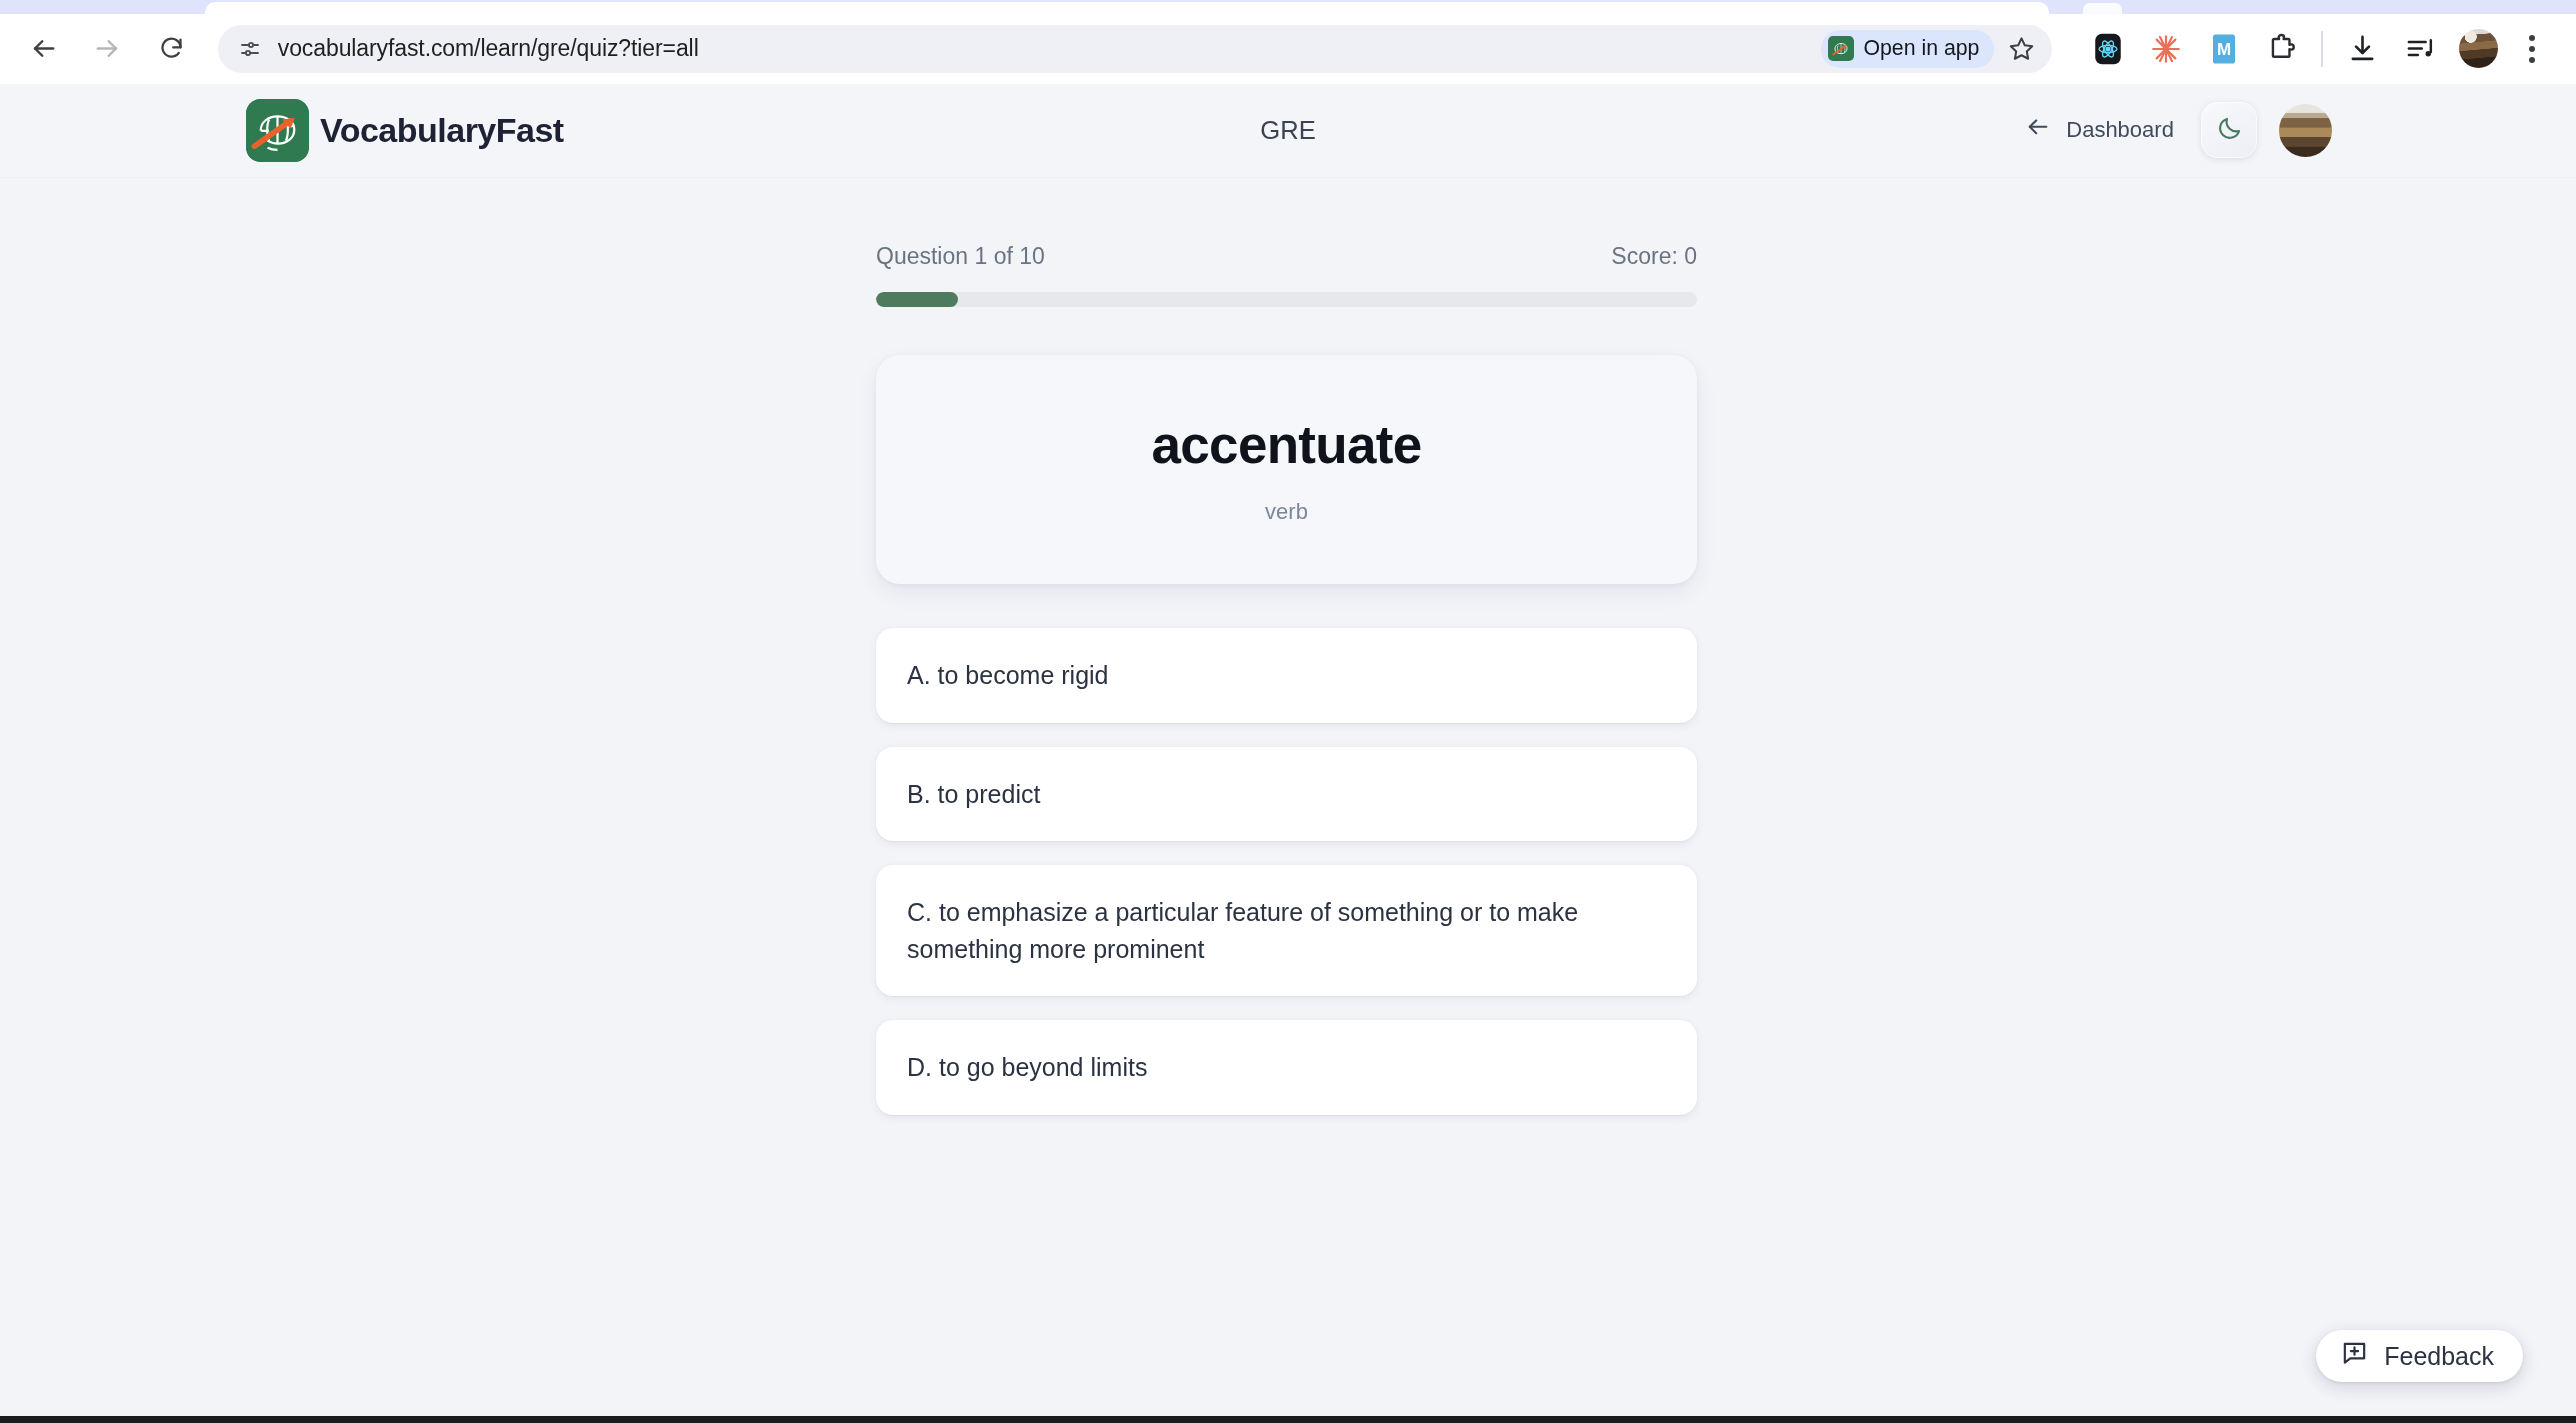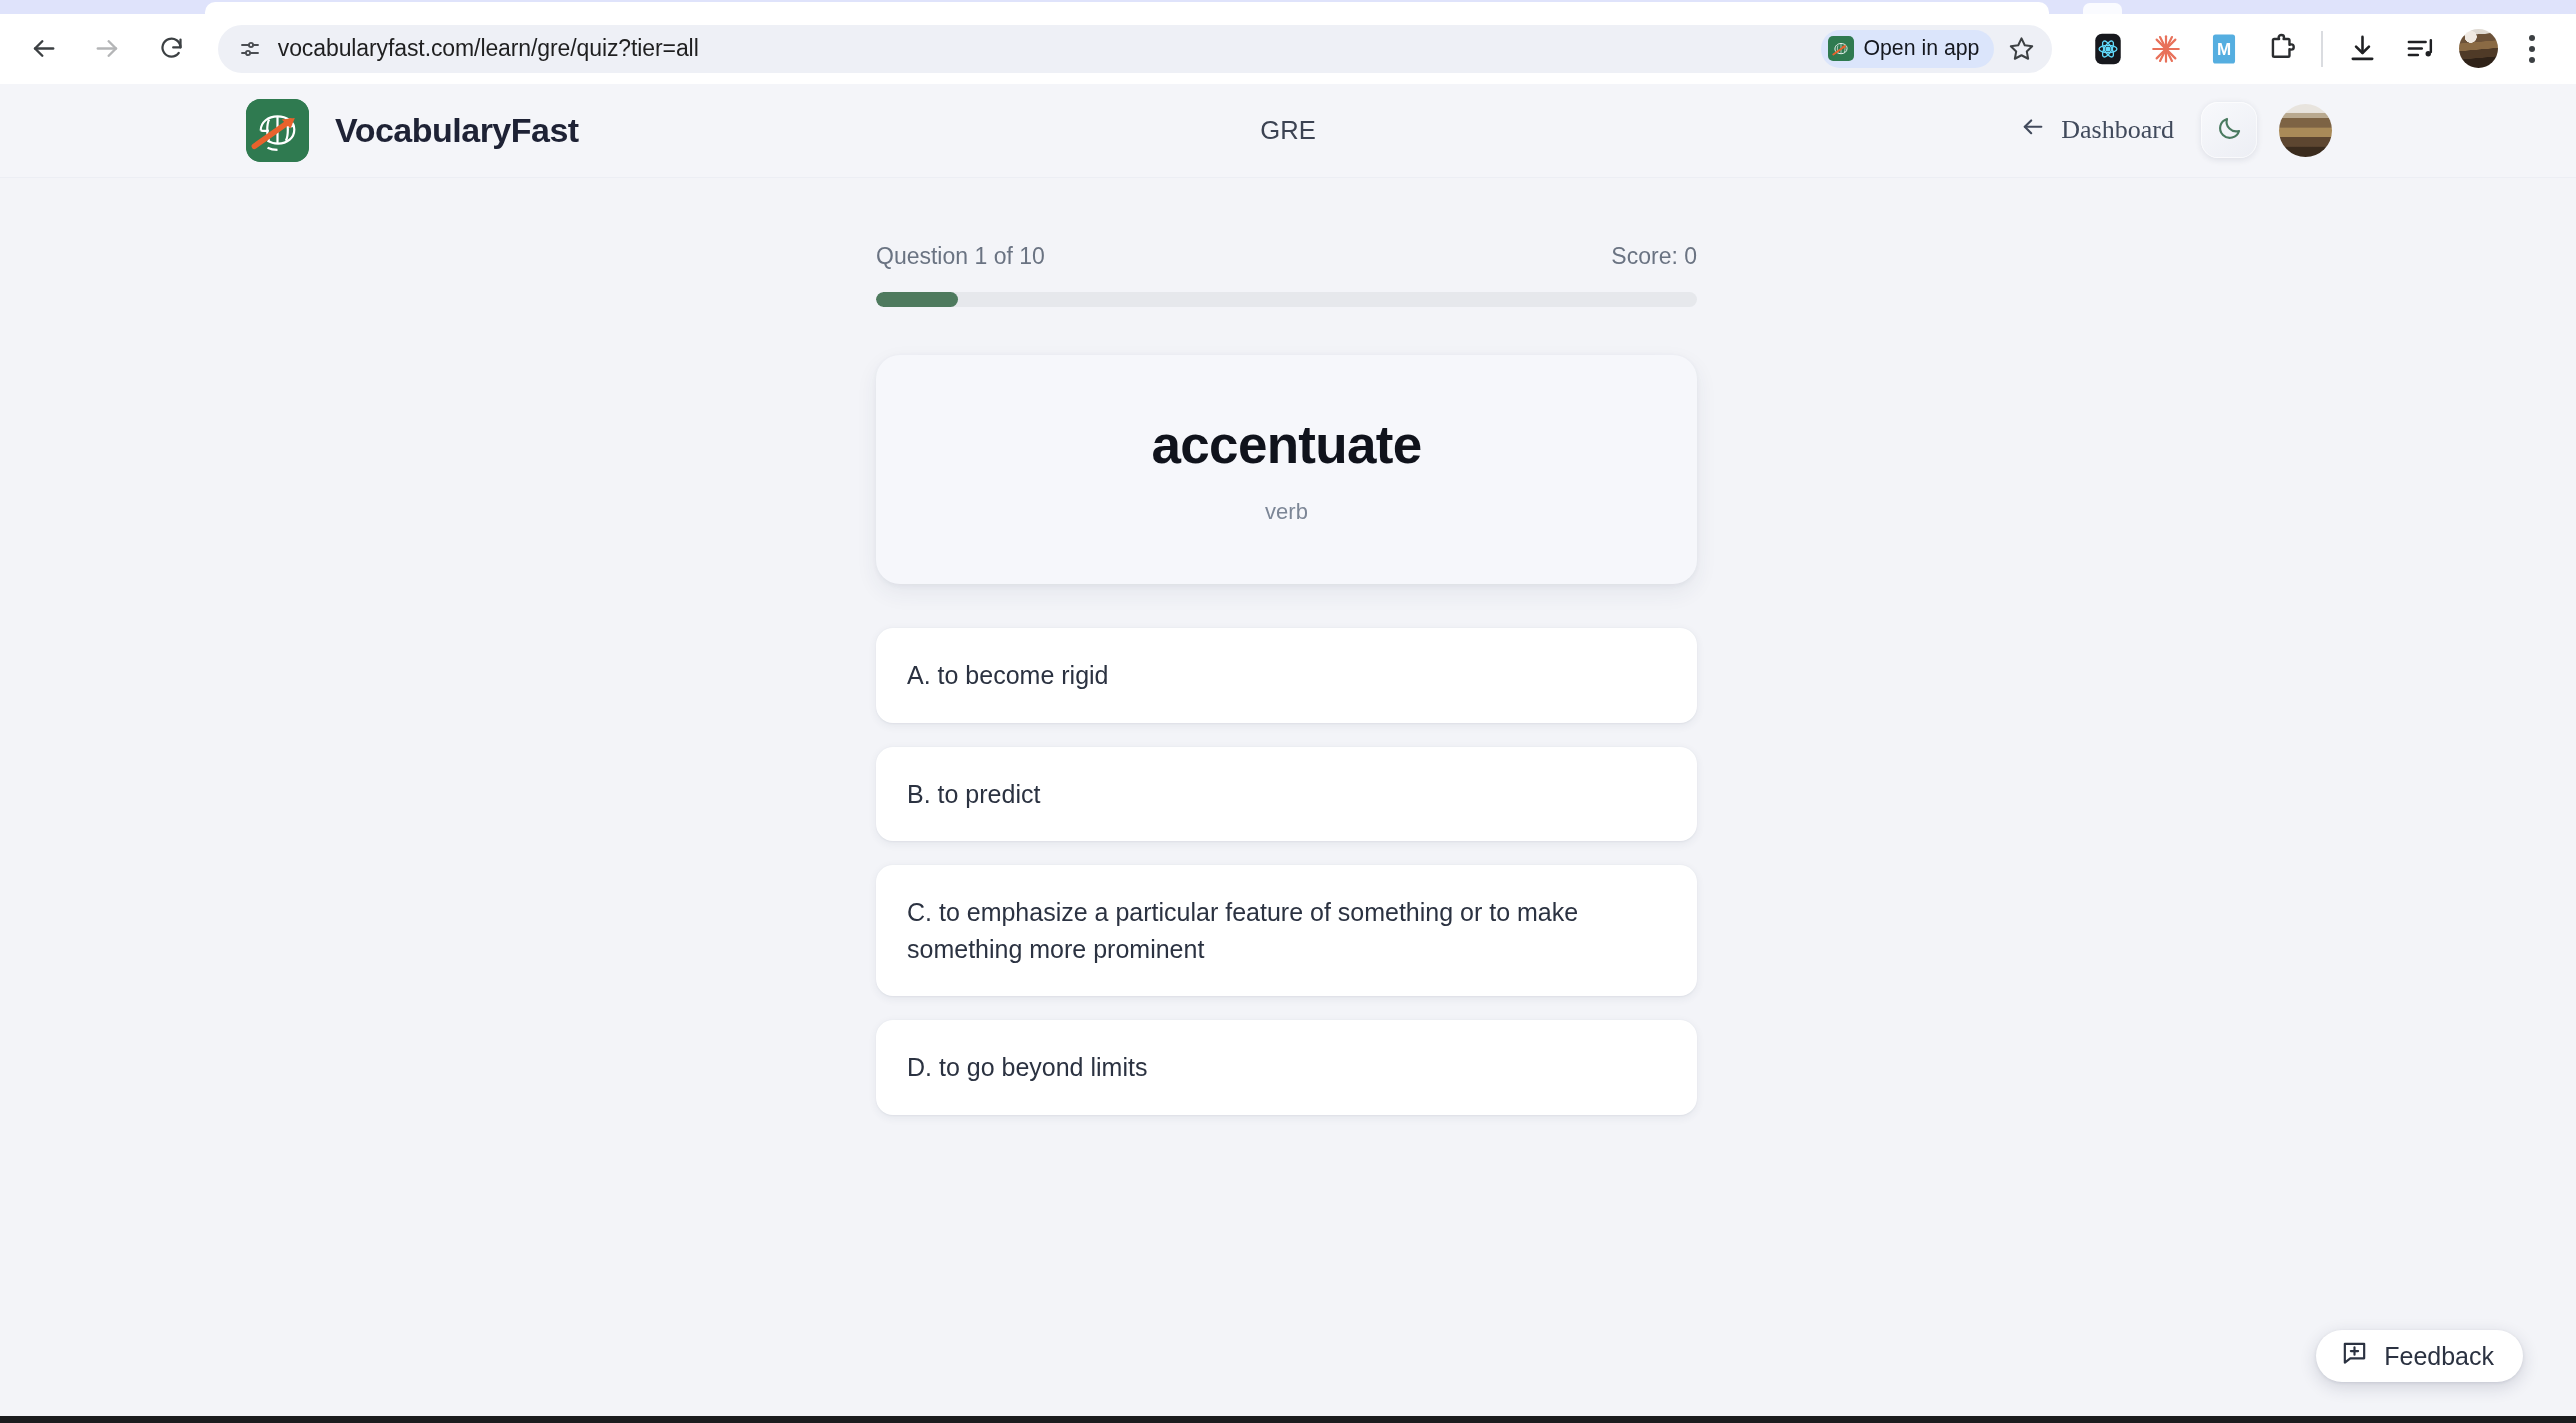--- a/index.html
+++ b/index.html
@@ -138,21 +138,21 @@
 
   .app-header {
     height: 94px;
     background: #f4f5f9;
     display: flex; align-items: center;
     padding: 0 41px;
     position: relative;
     border-bottom: 0.9px solid #eceef4;
   }
   .brand {
-    display: flex; align-items: center; gap: 26px;
+    display: flex; align-items: center; gap: 11px;
     margin-left: 205px;
   }
   .brand-logo {
     width: 63px; height: 63px;
     border-radius: 14.5px;
     background: #2f7a50;
     display: flex; align-items: center; justify-content: center;
     overflow: hidden;
     flex: 0 0 63px;
   }
@@ -166,23 +166,22 @@
     text-align: center;
     font-size: 25.6px; color: #3b4252;
     pointer-events: none;
   }
   .header-right {
     margin-left: auto; margin-right: 203px;
     display: flex; align-items: center; gap: 22px;
   }
   .dash-link {
     display: flex; align-items: center; gap: 15.4px;
-    font-size: 26px; color: #414a5c;
+    font-size: 22px; color: #414a5c;
     padding: 6.8px 5.1px;
-    font-family: Liberation Serif, serif;
   }
   .theme-toggle {
     width: 56px; height: 56px;
     border-radius: 17px;
     background: linear-gradient(145deg,#f8f9fc,#eceef4);
     box-shadow: 0 1.7px 6px rgba(30,40,70,.10), 0 0 0 0.9px rgba(255,255,255,.65) inset;
     display: flex; align-items: center; justify-content: center;
   }
   .avatar-app {
     width: 53px; height: 53px; border-radius: 50%;

